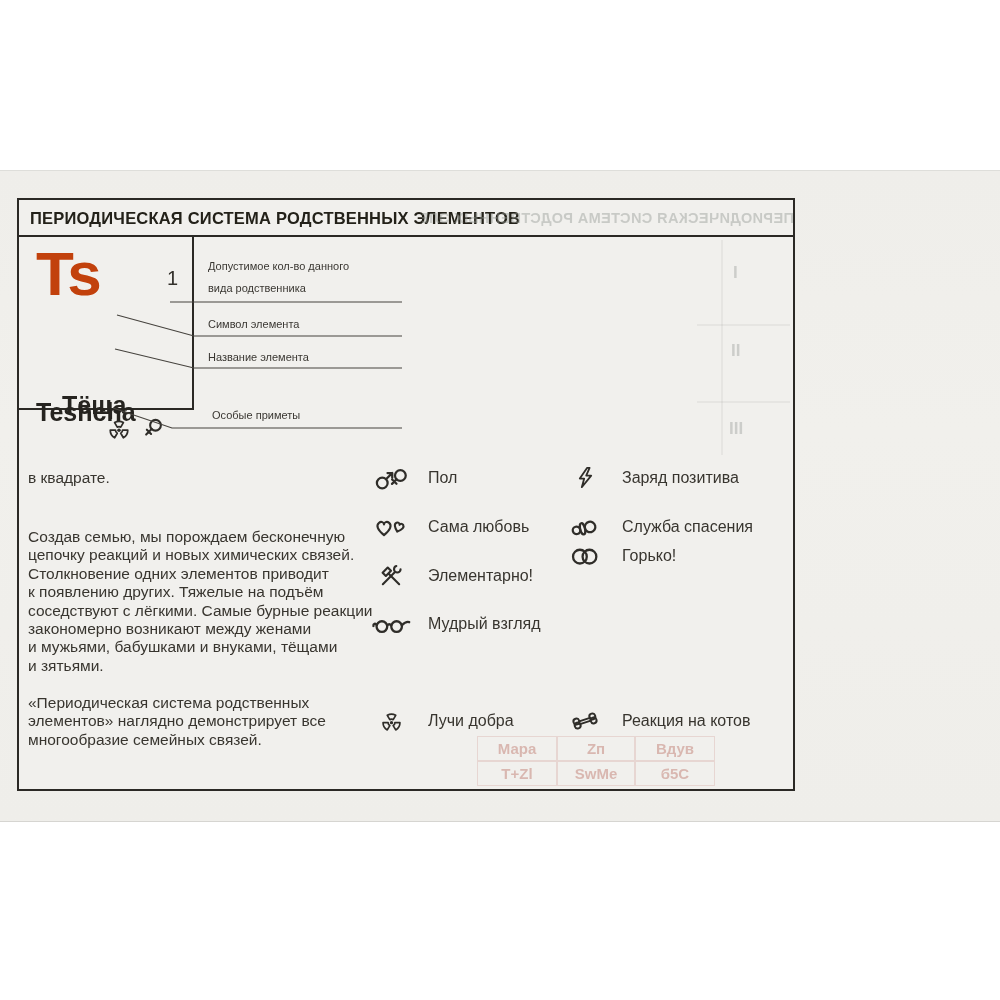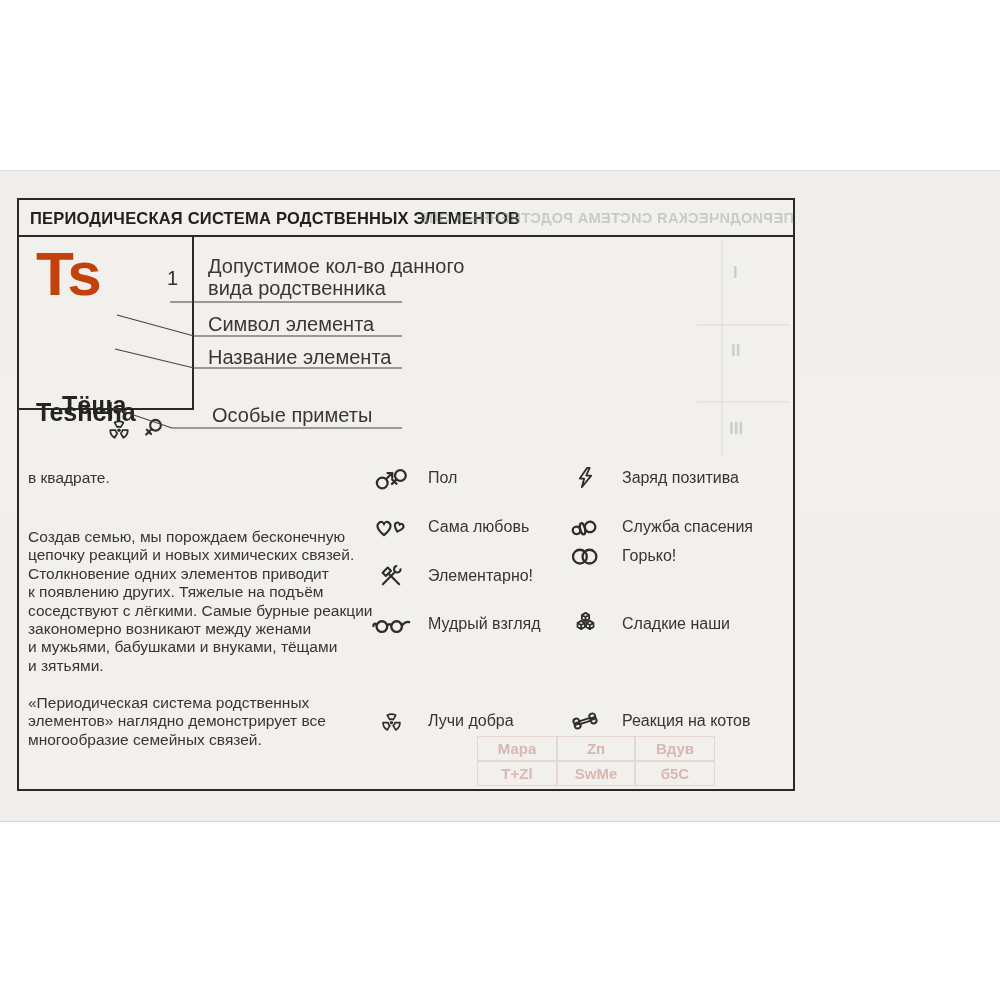--- a/index.html
+++ b/index.html
@@ -15,21 +15,21 @@
   .ghost-title{position:absolute;left:403px;top:10px;width:372px;font-size:14.5px;font-weight:bold;
                color:rgba(150,156,150,.45);transform:scaleX(-1);letter-spacing:.4px;white-space:nowrap;overflow:hidden;}
   .elembox{position:absolute;left:0;top:37px;width:173px;height:171px;
            border-right:2px solid #2b2925;border-bottom:2px solid #2b2925;box-sizing:content-box;}
   .symbol{position:absolute;left:17px;top:6px;font-size:62px;font-weight:bold;letter-spacing:-2px;color:#c2410c;line-height:1;}
   .qty{position:absolute;right:14px;top:30px;font-size:20px;color:#34312c;}
   .name-lat{position:absolute;left:17px;top:122px;font-size:25px;font-weight:bold;color:#262420;line-height:1;margin-top:41px;}
   .name-cyr{position:absolute;left:17px;top:156px;font-size:25px;font-weight:bold;color:#262420;line-height:1;margin-left:26px;}
   .card-icons{position:absolute;left:86px;top:178px;display:flex;gap:5px;align-items:center;}
   .lines-svg{position:absolute;left:0;top:0;width:1000px;height:1000px;pointer-events:none;}
-  .anno{position:absolute;font-size:20px;color:#3a3732;line-height:22px;}
+  .anno{position:absolute;font-size:11px;color:#3a3732;line-height:22px;}
   .para{position:absolute;left:28px;font-size:15.5px;line-height:18.4px;color:#38352f;}
   .leg-row{position:absolute;display:flex;align-items:center;height:34px;}
   .ic{width:46px;display:flex;justify-content:center;align-items:center;}
   .leg-label{margin-left:14px;font-size:16px;color:#38352f;white-space:nowrap;text-align:right;}
   svg.icn{stroke:#2f2d29;stroke-width:1.8;fill:none;stroke-linecap:round;stroke-linejoin:round;}
   .ghost-roman{position:absolute;font-weight:bold;font-size:17px;color:rgba(128,130,126,.32);}
   .ghost-cells{position:absolute;left:477px;top:736px;display:grid;grid-template-columns:80px 78px 80px;grid-auto-rows:25px;}
   .ghost-cell{border:1px solid rgba(195,125,112,.22);color:rgba(184,104,92,.42);
               font-size:15px;font-weight:bold;display:flex;align-items:center;justify-content:center;}
 </style>
@@ -185,36 +185,20 @@
   </div>
   <div class="leg-row" style="left:562px;top:539px">
     <span class="ic">
       <svg class="icn" width="34" height="28" viewBox="0 0 26 22">
         <circle cx="9" cy="11.5" r="5.4"></circle>
           <circle cx="16.5" cy="11.5" r="5.4"></circle>
       </svg>
       </span>
     <span class="leg-label">Горько!</span>
   </div>
-  <div class="leg-row" style="left:562px;top:607px">
-    <span class="ic">
-      <svg class="icn" width="29" height="29" viewBox="0 0 24 24" style="stroke-width:1.5">
-        <g transform="translate(12,5.8)">
-            <path d="M0,-3.4 L3,-1.7 V1.7 L0,3.4 L-3,1.7 V-1.7 Z M-3,-1.7 L0,0 L3,-1.7 M0,0 V3.4"></path>
-          </g>
-        <g transform="translate(8.4,12.4)">
-            <path d="M0,-3.4 L3,-1.7 V1.7 L0,3.4 L-3,1.7 V-1.7 Z M-3,-1.7 L0,0 L3,-1.7 M0,0 V3.4"></path>
-          </g>
-        <g transform="translate(15.6,12.4)">
-            <path d="M0,-3.4 L3,-1.7 V1.7 L0,3.4 L-3,1.7 V-1.7 Z M-3,-1.7 L0,0 L3,-1.7 M0,0 V3.4"></path>
-          </g>
-      </svg>
-      </span>
-    <span class="leg-label">Сладкие наши</span>
-  </div>
   <div class="leg-row" style="left:562px;top:704px">
     <span class="ic">
       <svg class="icn" width="32" height="30" viewBox="0 0 26 24" style="stroke-width:1.6">
         <g transform="rotate(-18 13 12)">
           <circle cx="6.2" cy="10.3" r="2.4"></circle>
             <circle cx="6.2" cy="13.7" r="2.4"></circle>
           <circle cx="19.8" cy="10.3" r="2.4"></circle>
             <circle cx="19.8" cy="13.7" r="2.4"></circle>
           <path d="M8.4,10.8 H17.6 M8.4,13.2 H17.6"></path>
         </g>

